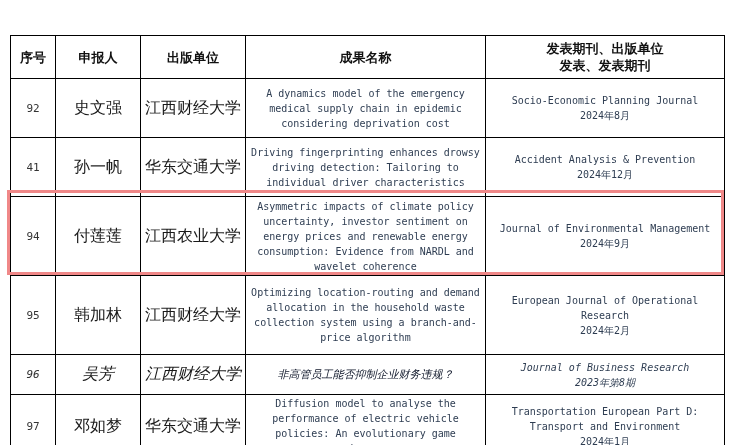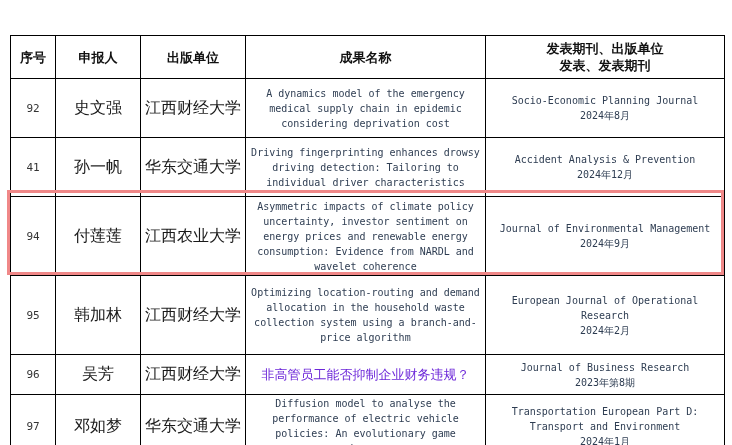--- a/index.html
+++ b/index.html
@@ -13,23 +13,23 @@
   col.c-seq{width:45px;}
   col.c-applicant{width:85px;}
   col.c-org{width:105px;}
   col.c-title{width:240px;}
   col.c-journal{width:239px;}
   .hdr{font-weight:bold;font-size:13px;color:#111;height:40px;line-height:17px;}
   .cn{font-size:16px;color:#1a1a1a;font-family:"Liberation Sans",sans-serif;}
   .num{font-size:11px;color:#333;font-family:"DejaVu Sans Mono",monospace;border-radius:13px;}
   .en{font-size:10px;line-height:15px;color:#2e3d52;
       font-family:"DejaVu Sans Mono","Liberation Mono",monospace;}
-  .cn-title{font-size:13px;color:#6d28d9;}
+  .cn-title{font-size:11px;color:#0f172a;}
   .jline{display:block;}
-  .h40{height:40px;} .h59{height:59px;} .h62{height:62px;} .h79{height:79px;}
+  .h40{height:40px;font-style:italic;} .h59{height:59px;} .h62{height:62px;} .h79{height:79px;}
   .h-partial{height:22px;}
   .highlight-box{position:absolute;left:7px;top:174px;width:717px;height:85px;
       border:3px solid #f08888;box-sizing:border-box;pointer-events:none;z-index:3;}
 </style>
 </head>
 <body>
 
 <div class="sheet">
 
   <table class="results">

